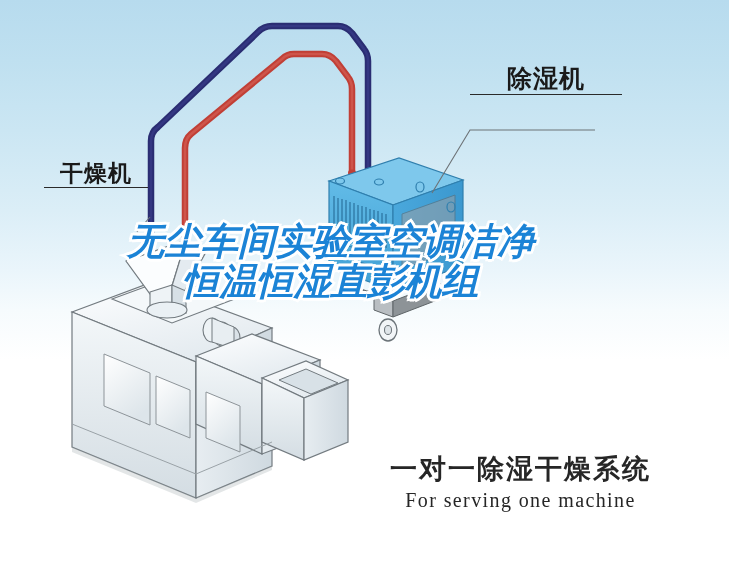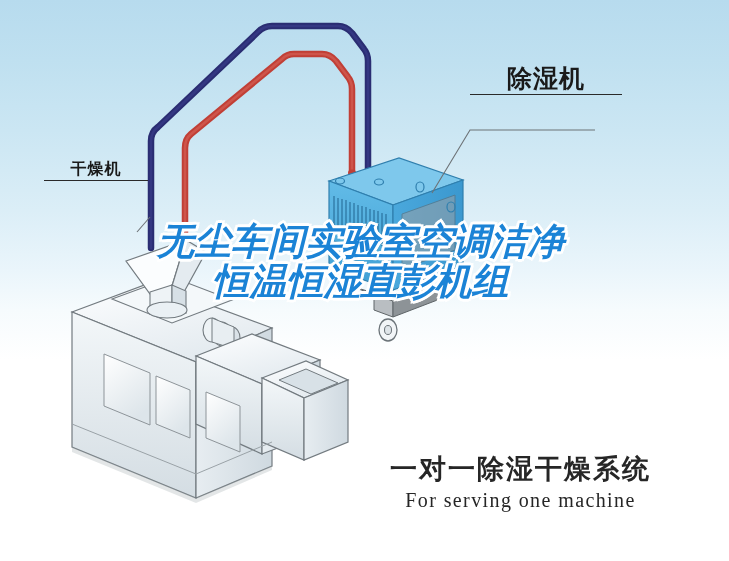--- a/index.html
+++ b/index.html
@@ -65,21 +65,21 @@
   #label-dehumidifier {
     left: 470px; top: 66px;
   }
   #label-dehumidifier .label-cn { font-size: 25px; }
   #label-dehumidifier .label-rule { width: 152px; }
   #label-dehumidifier .label-en { font-size: 21px; }
 
   #label-hopper {
     left: 44px; top: 161px;
   }
-  #label-hopper .label-cn { font-size: 16px; }
+  #label-hopper .label-cn { font-size: 23px; }
   #label-hopper .label-rule { width: 104px; }
   #label-hopper .label-en { font-size: 20px; }
 
   #label-system {
     left: 390px; top: 455px;
   }
   #label-system .label-cn {
     font-size: 27px;
     letter-spacing: 2px;
     color: #262626;
@@ -105,21 +105,20 @@
     line-height: 40px;
     letter-spacing: 0px;
     color: #1b83d6;
     -webkit-text-stroke: 4.5px #ffffff;
     paint-order: stroke fill;
     text-shadow:
        3px 0 0 #fff, -3px 0 0 #fff, 0 3px 0 #fff, 0 -3px 0 #fff,
        2px 2px 0 #fff, -2px 2px 0 #fff, 2px -2px 0 #fff, -2px -2px 0 #fff;
     user-select: none;
     pointer-events: none;
-    padding-left: 30px;
   }
   #headline .hl-line { display: block; white-space: nowrap; }
 </style>
 </head>
 <body>
 
 <div id="stage">
 
   <div id="bg-gradient"></div>
 

